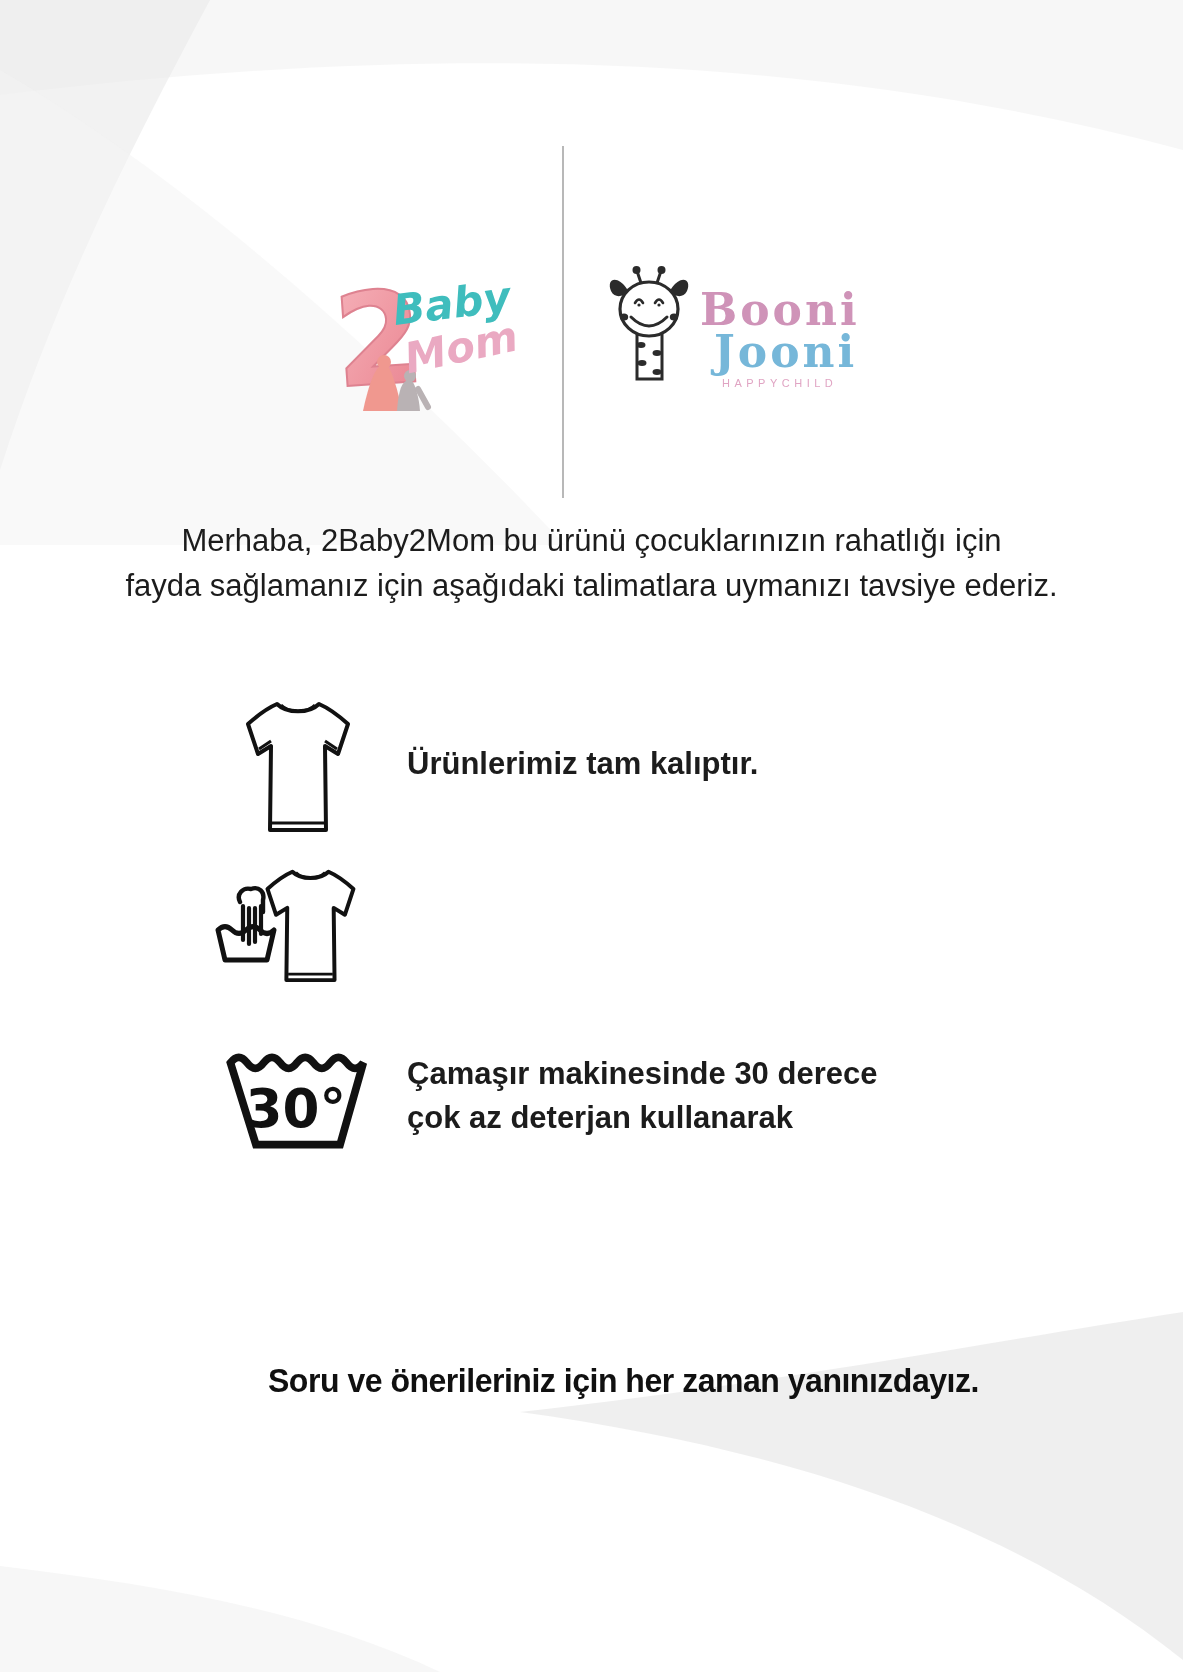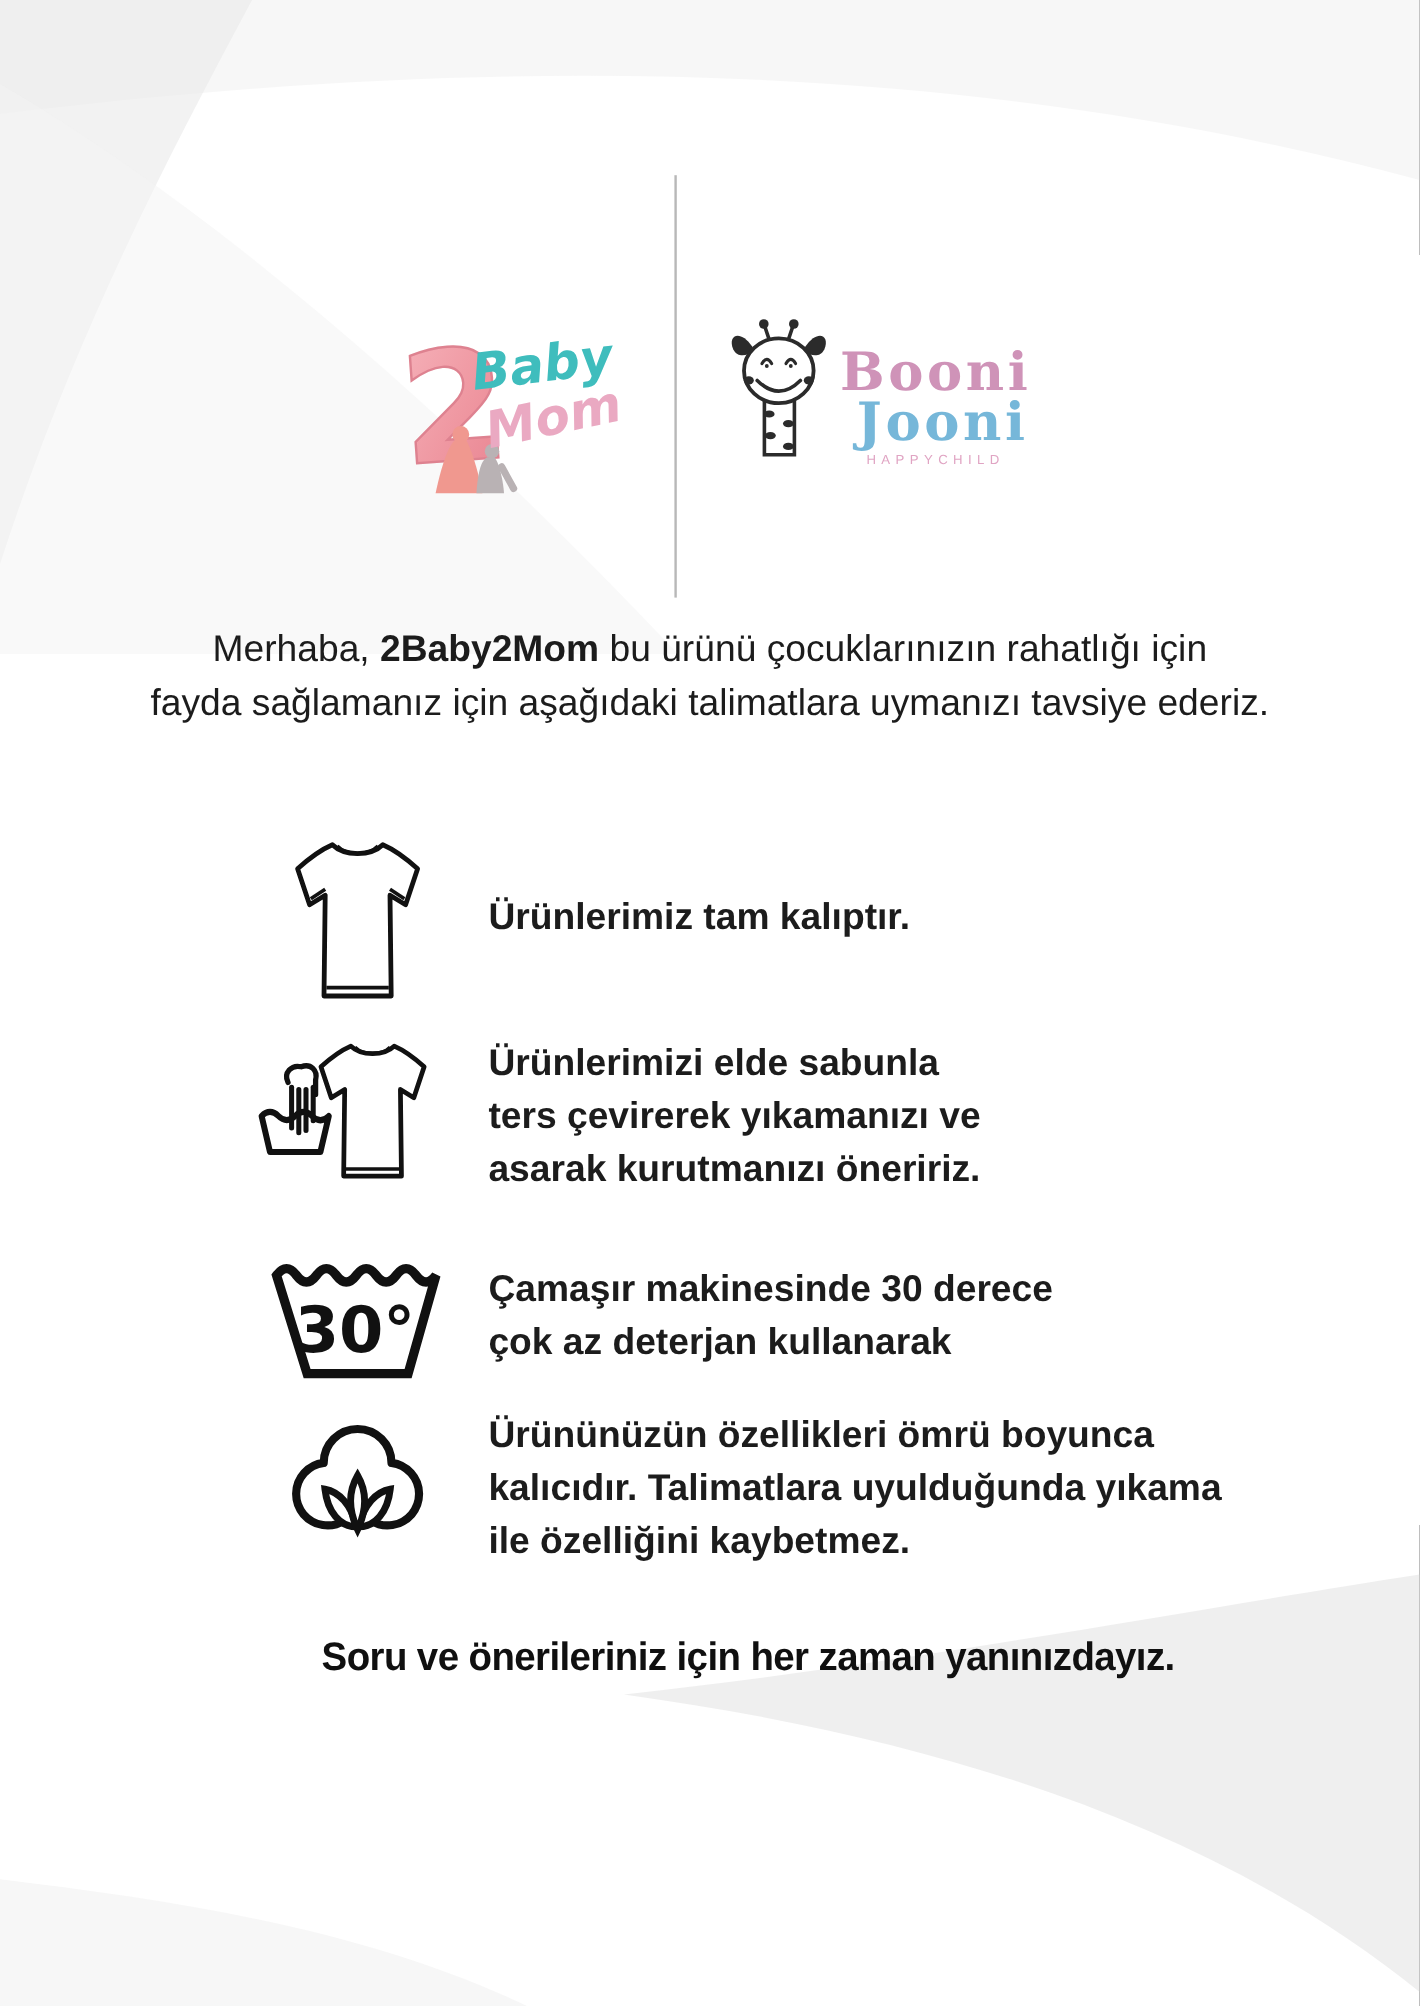--- a/index.html
+++ b/index.html
@@ -12,21 +12,21 @@
   .layer{position:absolute;z-index:1;}
 
   
   .logos{top:146px;left:0;width:100%;height:352px;display:flex;align-items:center;justify-content:center;}
   .logo-left{margin-right:44px;margin-top:42px;}
   .logo-right{margin-left:40px;margin-top:28px;}
   .divider{width:2px;height:352px;background:#ababab;opacity:.85;align-self:flex-start;}
 
   
   .intro{top:518px;left:0;width:100%;text-align:center;font-size:31px;line-height:45px;}
-  .intro .brand{font-weight:bold;}
+  .intro .brand{font-weight:normal;}
 
   
   .care-list{top:688px;left:205px;width:880px;}
   .care-row{display:flex;align-items:center;}
   .row-1{margin-bottom:16px;}
   .row-2{margin-bottom:30px;}
   .row-3{margin-bottom:16px;}
   .icon-box{width:186px;min-width:186px;display:flex;justify-content:center;}
   .care-text{font-size:31px;line-height:44px;margin-left:16px;font-weight:bold;}
 
@@ -147,56 +147,34 @@
           <g stroke="#111111" fill="none" stroke-linecap="round">
             <path d="M4,74 Q11,67 18,74 T32,74 T46,74 T60,74 L53,104 L11,104 Z" fill="#ffffff" stroke-width="5" stroke-linejoin="round"></path>
             <path d="M26,46 C22,38 29,31 37,33 C45,30 51,36 49,44 L49,56" stroke-width="4.4"></path>
             <path d="M29,50 L29,84" stroke-width="4.2"></path>
             <path d="M35,52 L35,88" stroke-width="4.2"></path>
             <path d="M41,52 L41,86" stroke-width="4.2"></path>
             <path d="M47,50 L47,78" stroke-width="4.2"></path>
           </g>
         </svg>
       </div>
-      <div class="care-text">
-        <div>Ürünlerimizi elde sabunla</div>
-        <div>ters çevirerek yıkamanızı ve</div>
-        <div>asarak kurutmanızı öneririz.</div>
-      </div>
     </div>
 
     <div class="care-row row-3">
       <div class="icon-box">
         <svg width="154" height="124" viewBox="0 0 132 112">
           <path d="M5,26 Q12.5,16 20,26 T35,26 T50,26 T65,26 T80,26 T95,26 T110,26 T125,26 L104,100 L28,100 Z" fill="none" stroke="#111111" stroke-width="7" stroke-linejoin="miter"></path>
           <text x="64" y="84" text-anchor="middle" font-size="48" font-weight="bold" font-family="DejaVu Sans, sans-serif" fill="#111111">30°</text>
         </svg>
       </div>
       <div class="care-text">
         <div>Çamaşır makinesinde 30 derece</div>
         <div>çok az deterjan kullanarak</div>
       </div>
     </div>
 
-    <div class="care-row row-4">
-      <div class="icon-box">
-        <svg width="136" height="130" viewBox="0 0 130 120">
-          <path d="M38,40 A27,27 0 1 1 92,40 A25,25 0 1 1 65,72 A25,25 0 1 1 38,40 Z" fill="#ffffff" stroke="#111111" stroke-width="6.5" stroke-linejoin="round"></path>
-          <g fill="#ffffff" stroke="#111111" stroke-width="5.5" stroke-linejoin="miter">
-            <path d="M39,61 C50,63 60,73 64,91 C51,91 41,79 39,61 Z"></path>
-            <path d="M91,61 C80,63 70,73 66,91 C79,91 89,79 91,61 Z"></path>
-            <path d="M65,50 C58,62 57,76 65,93 C73,76 72,62 65,50 Z"></path>
-          </g>
-        </svg>
-      </div>
-      <div class="care-text">
-        <div>Ürününüzün özellikleri ömrü boyunca</div>
-        <div>kalıcıdır. Talimatlara uyulduğunda yıkama</div>
-        <div>ile özelliğini kaybetmez.</div>
-      </div>
-    </div>
   </section>
 
   <footer class="layer footer">
     <span class="footer-msg">Soru ve önerileriniz için her zaman yanınızdayız.</span>
   </footer>
 
 </div>
 
 </body></html>

